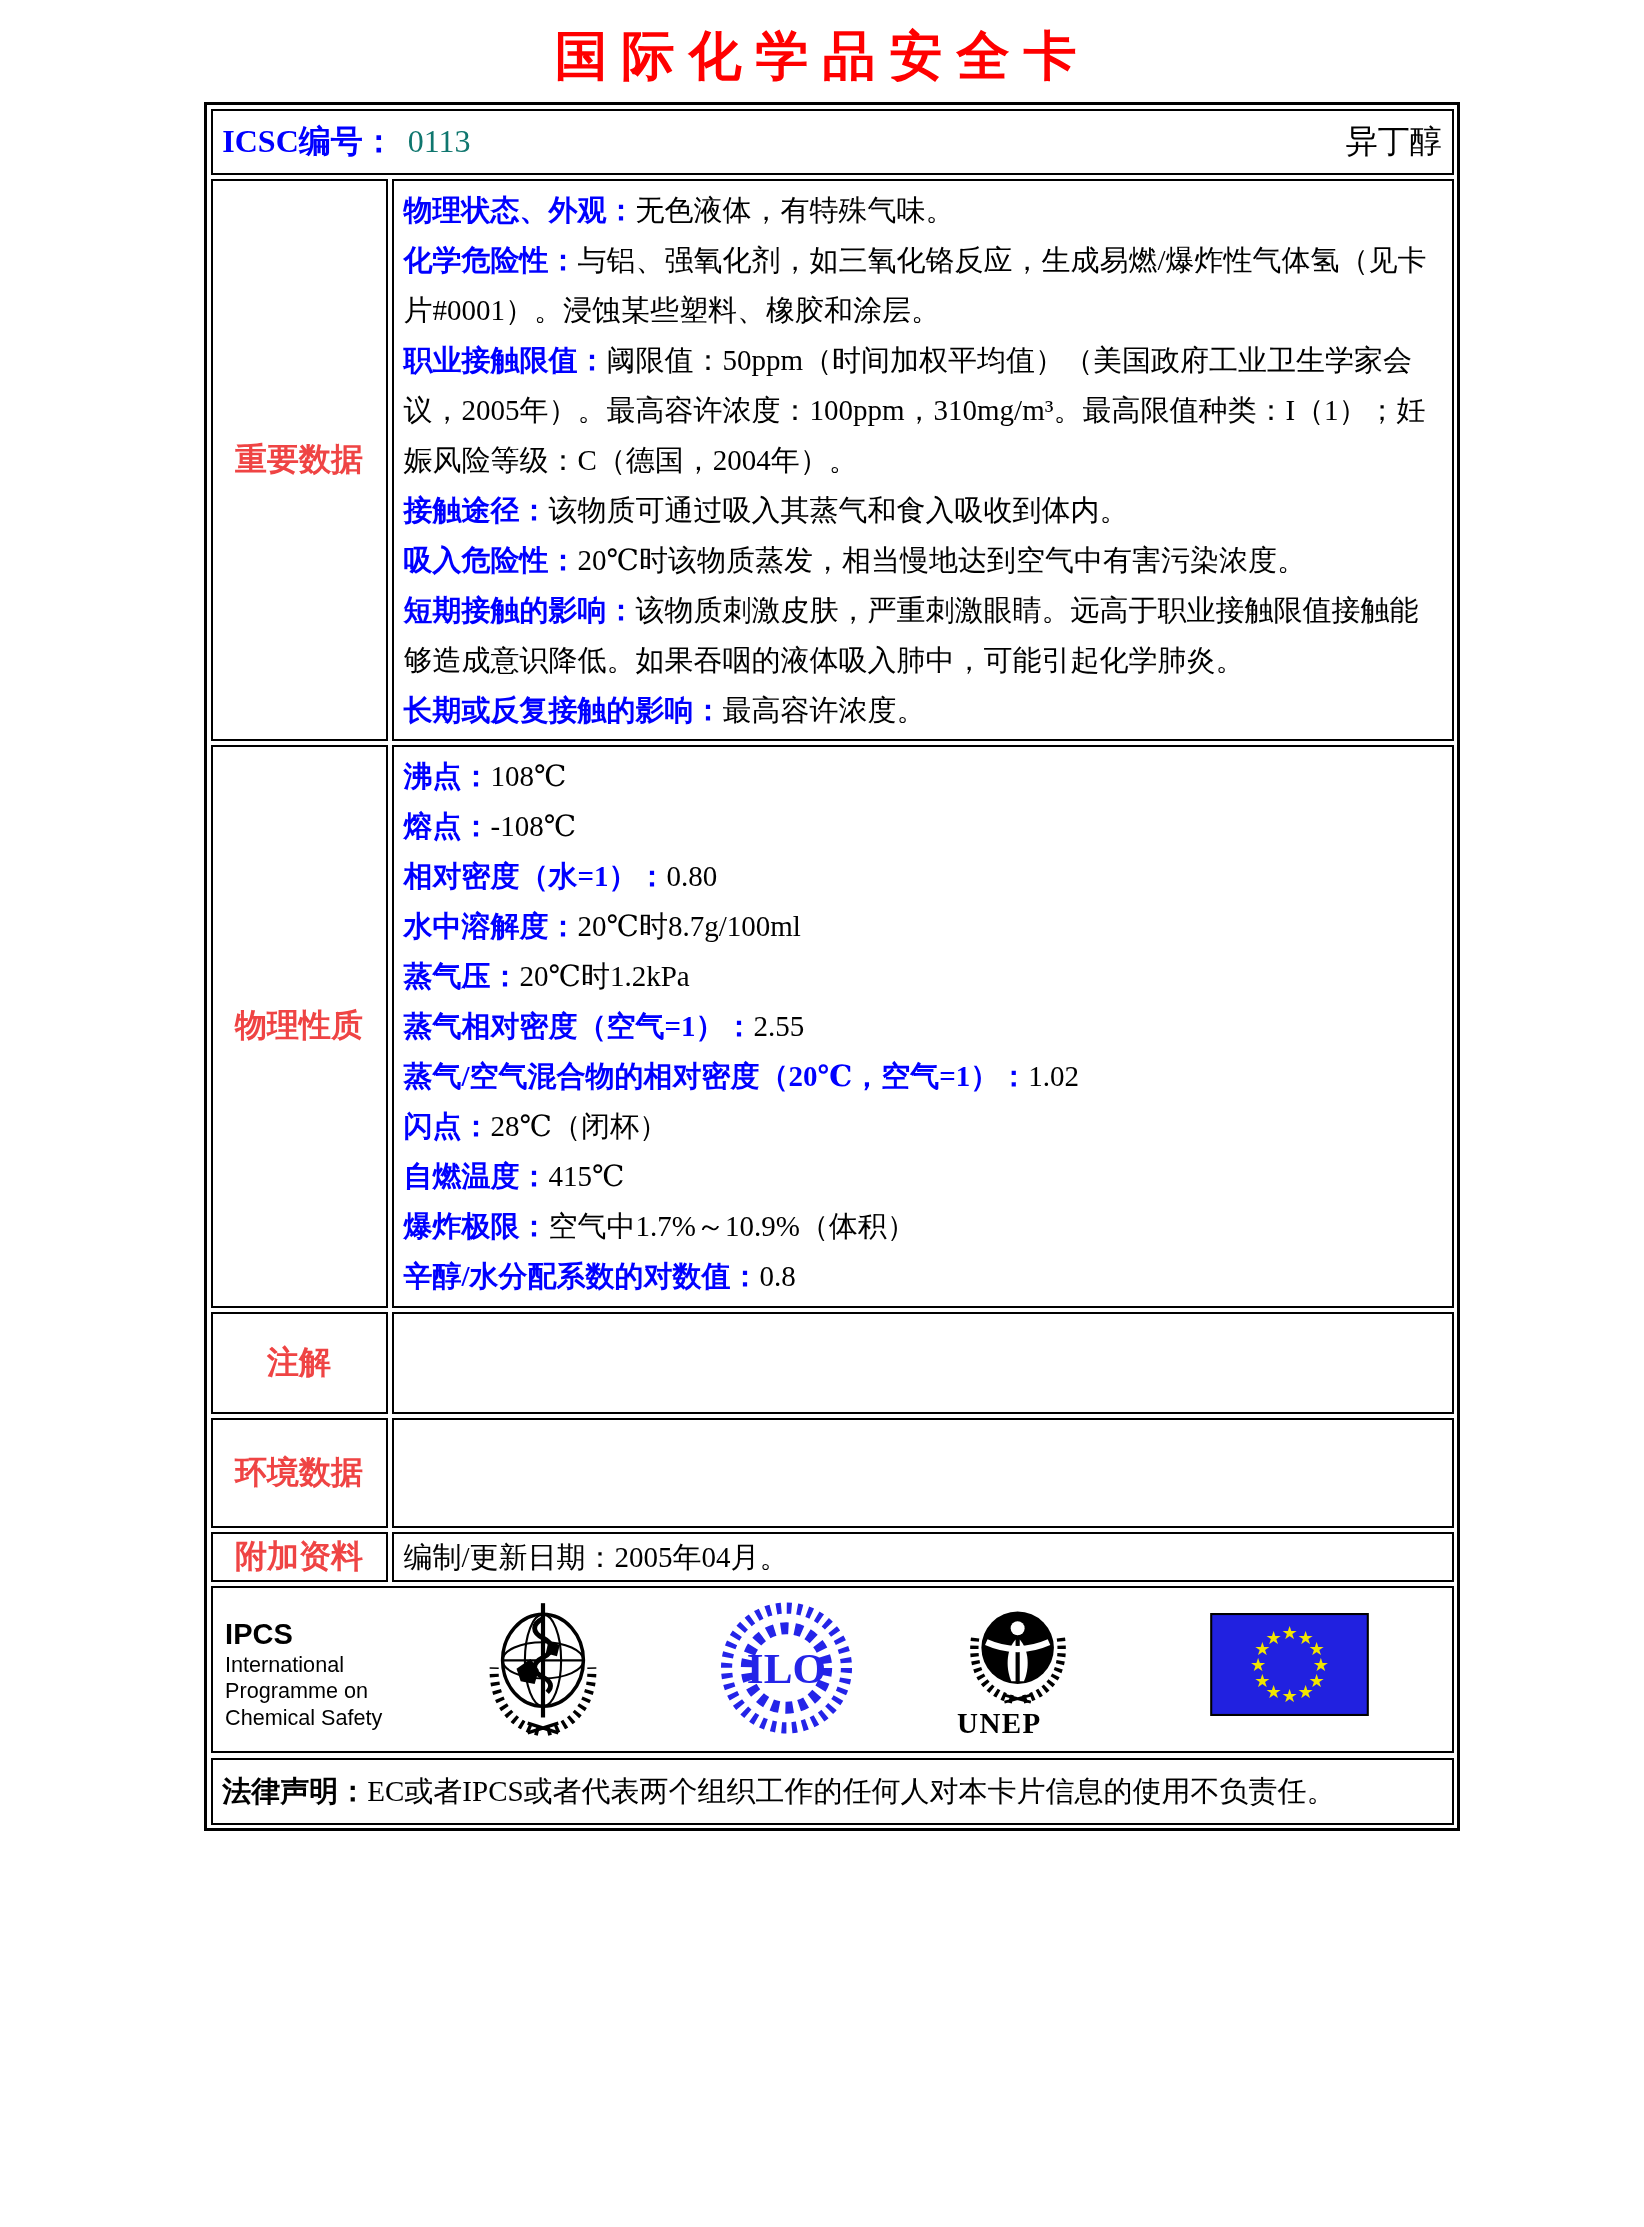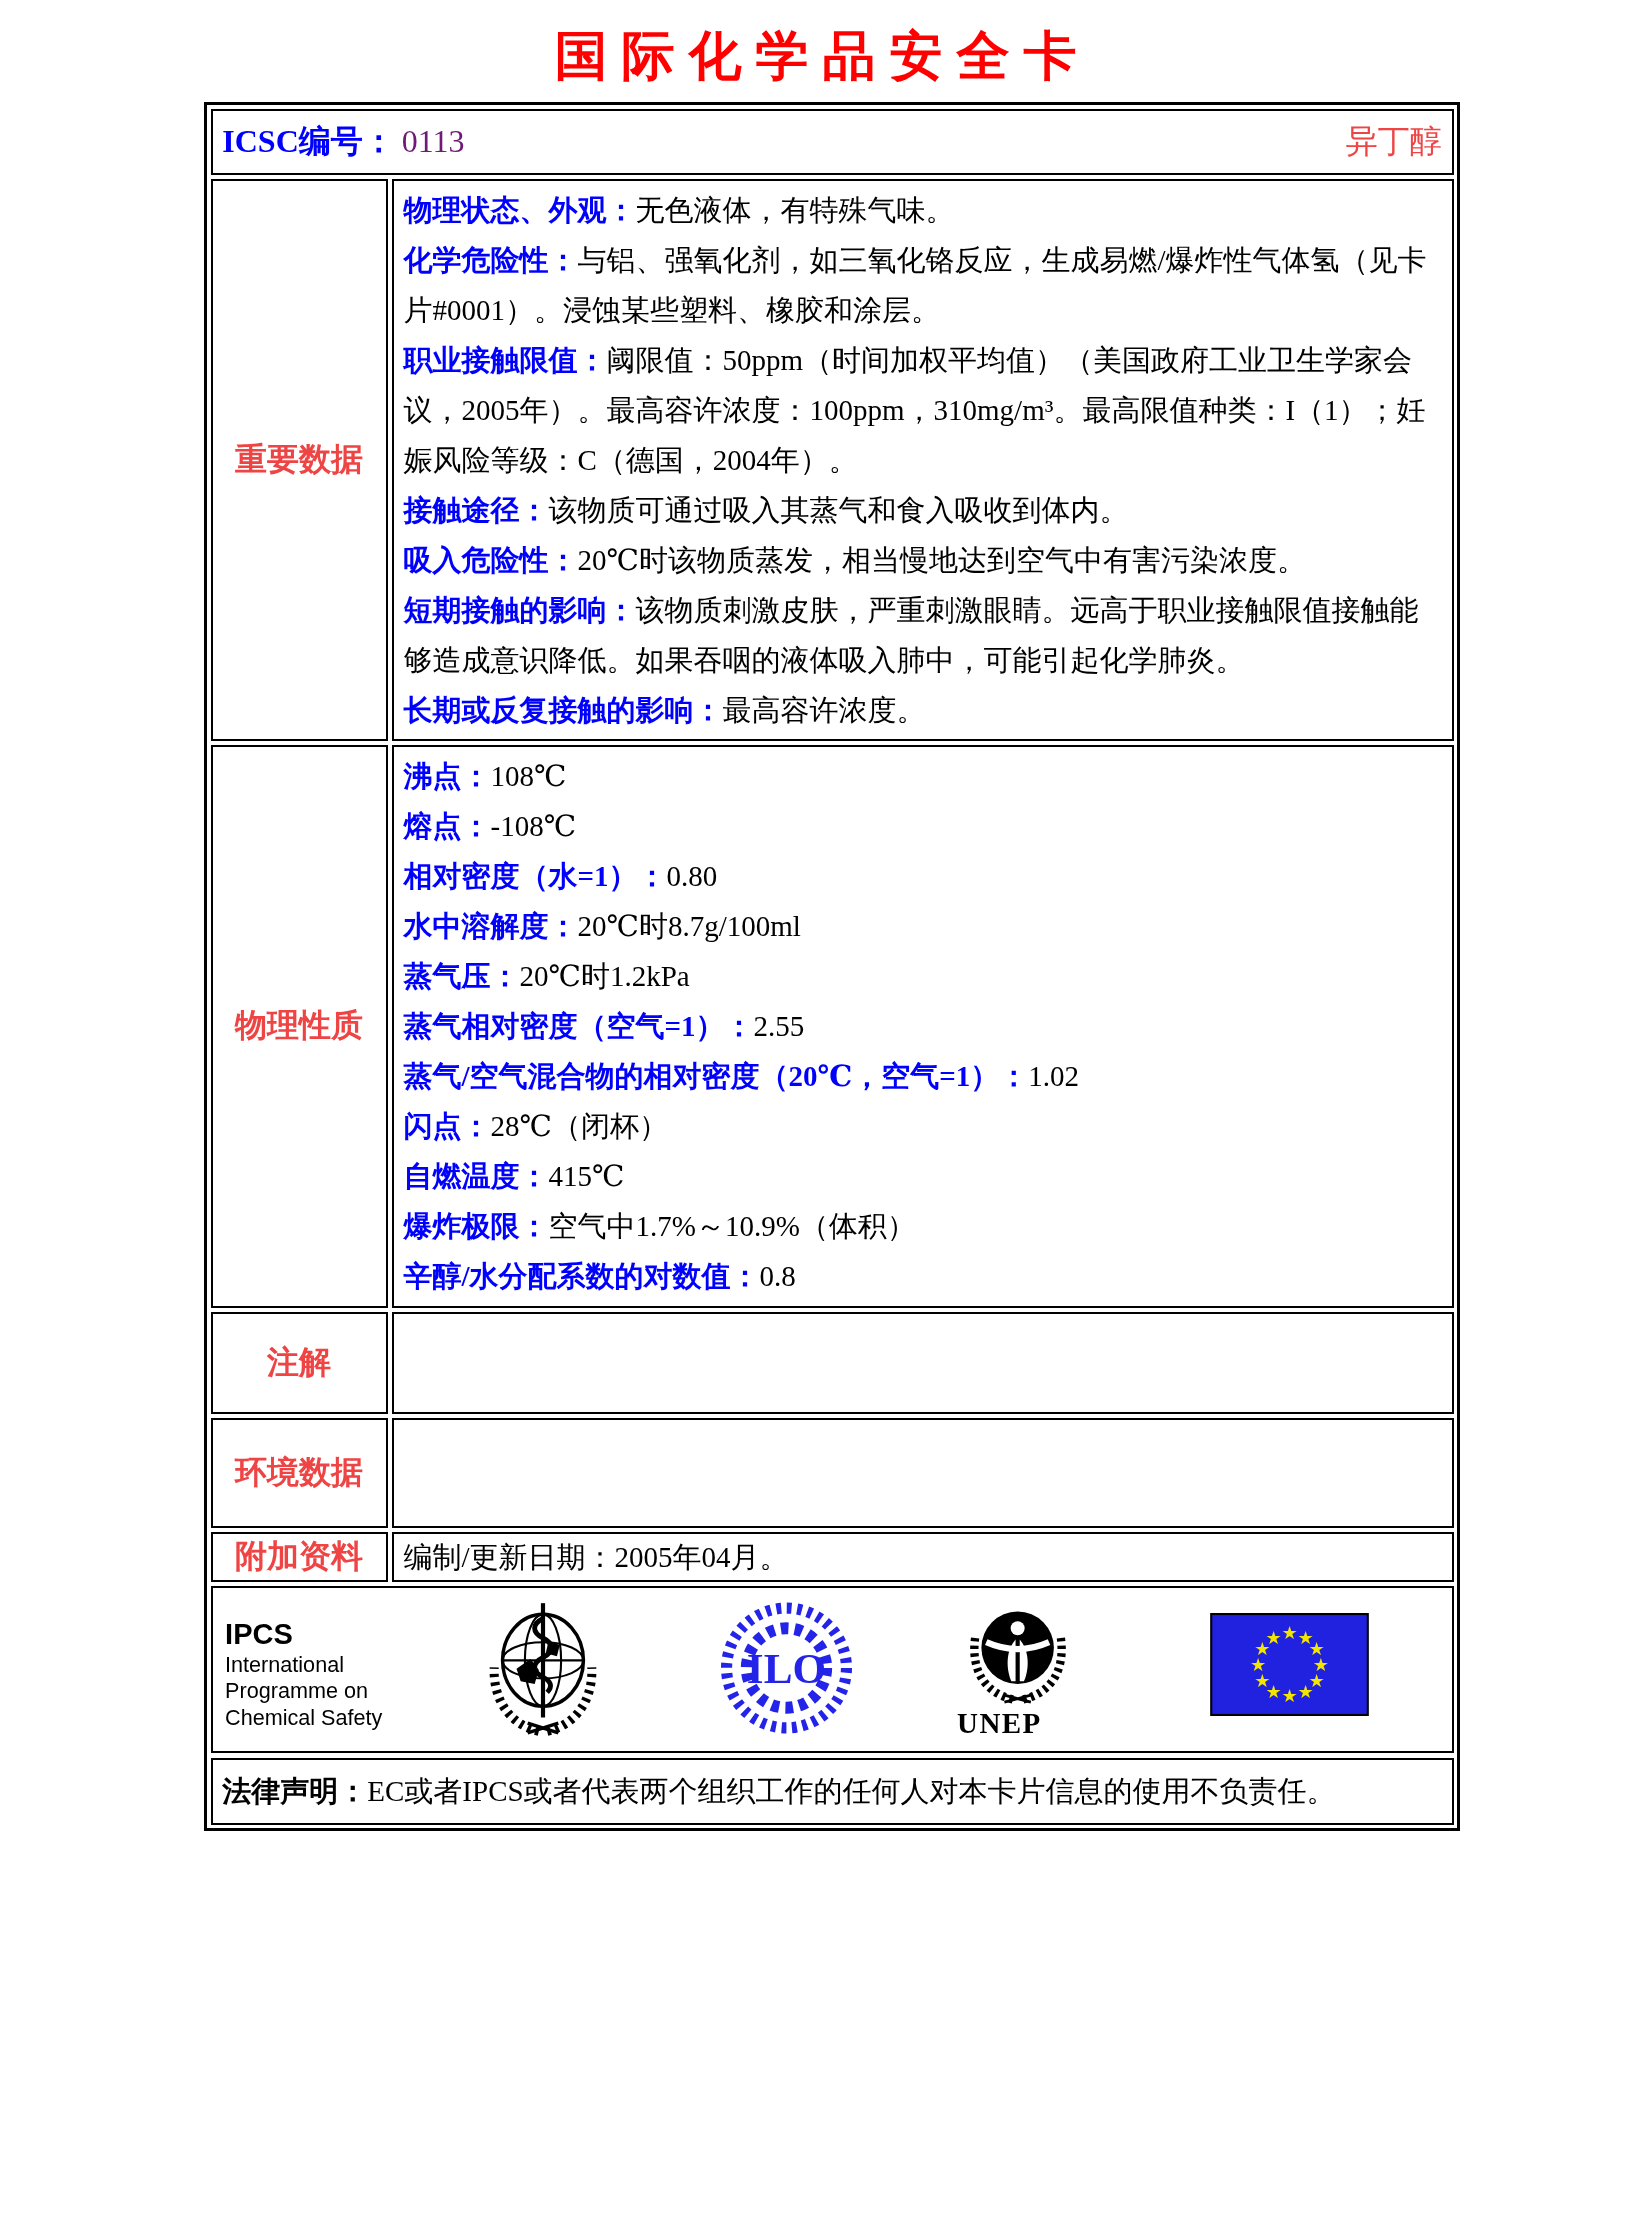--- a/index.html
+++ b/index.html
@@ -42,22 +42,22 @@
   
   .header-cell {
     height: 66px;
     display: flex;
     justify-content: space-between;
     align-items: center;
     padding: 0 9.8px;
     font-size: 32px;
   }
   .blue-label { color: #0000ff; font-weight: bold; }
-  .black-val { color: #701a75; margin-left: 7px; }
-  .chem-name { color: #ef4444; font-size: 32px; }
+  .black-val { color: #0f766e; margin-left: 13px; }
+  .chem-name { color: #000000; font-size: 32px; }
 
   
   .label-cell {
     flex: 0 0 177px;
     display: flex;
     align-items: center;
     justify-content: center;
     color: #ef4444;
     font-weight: bold;
     font-size: 32px;

